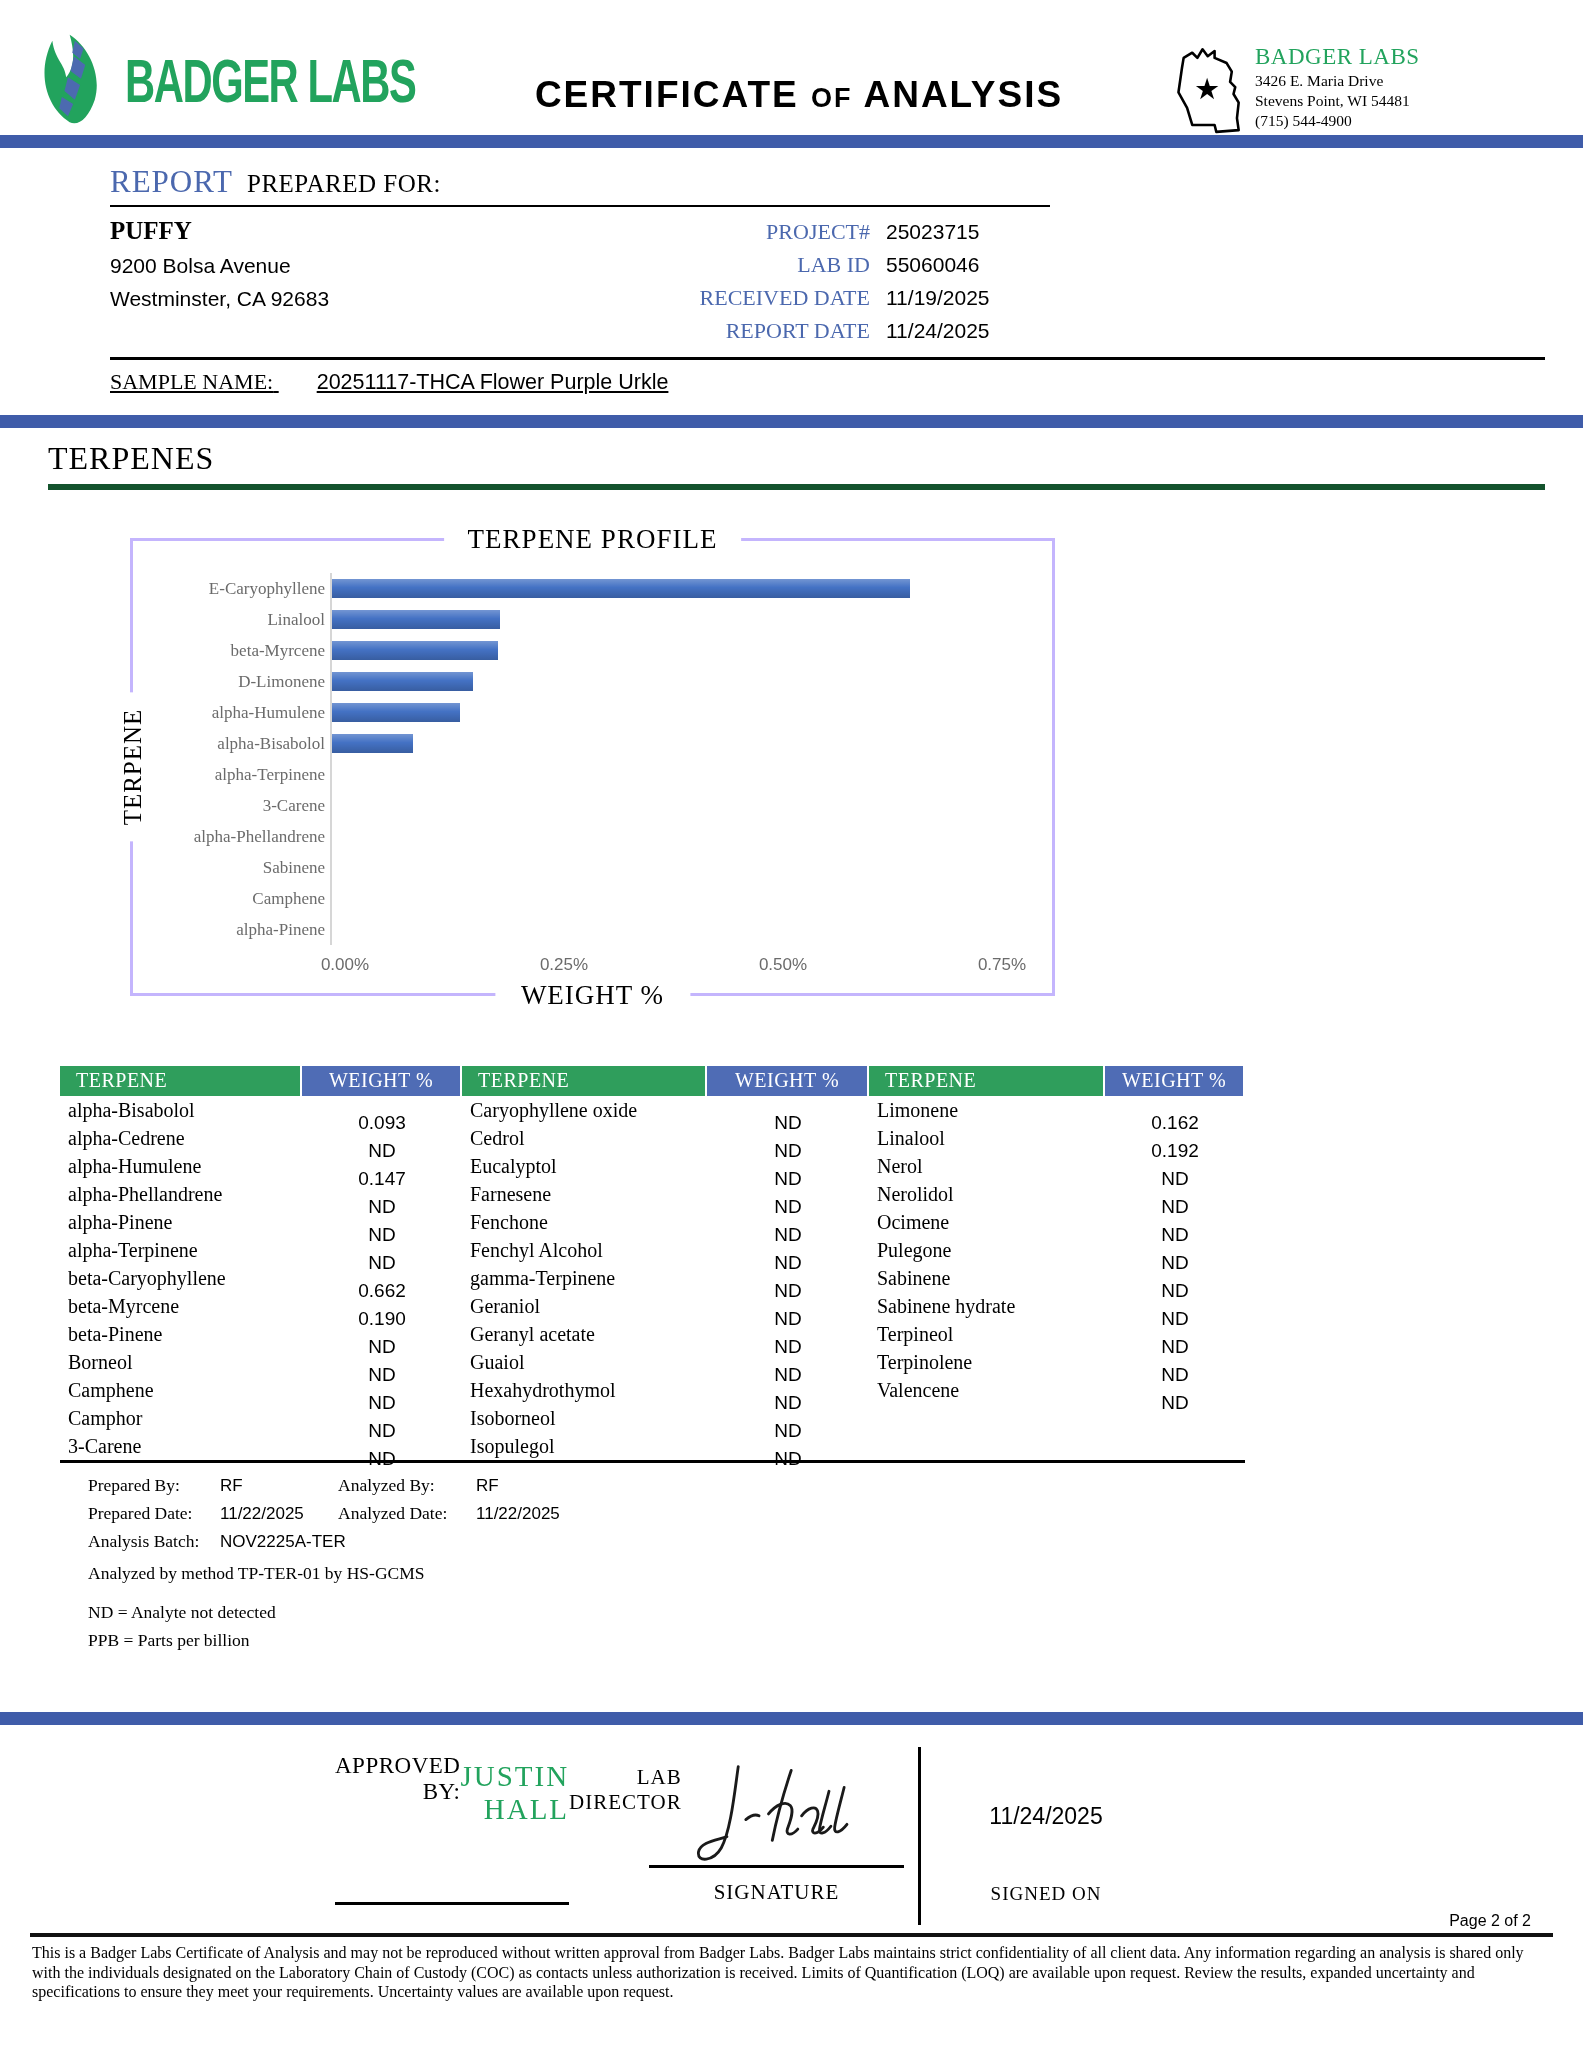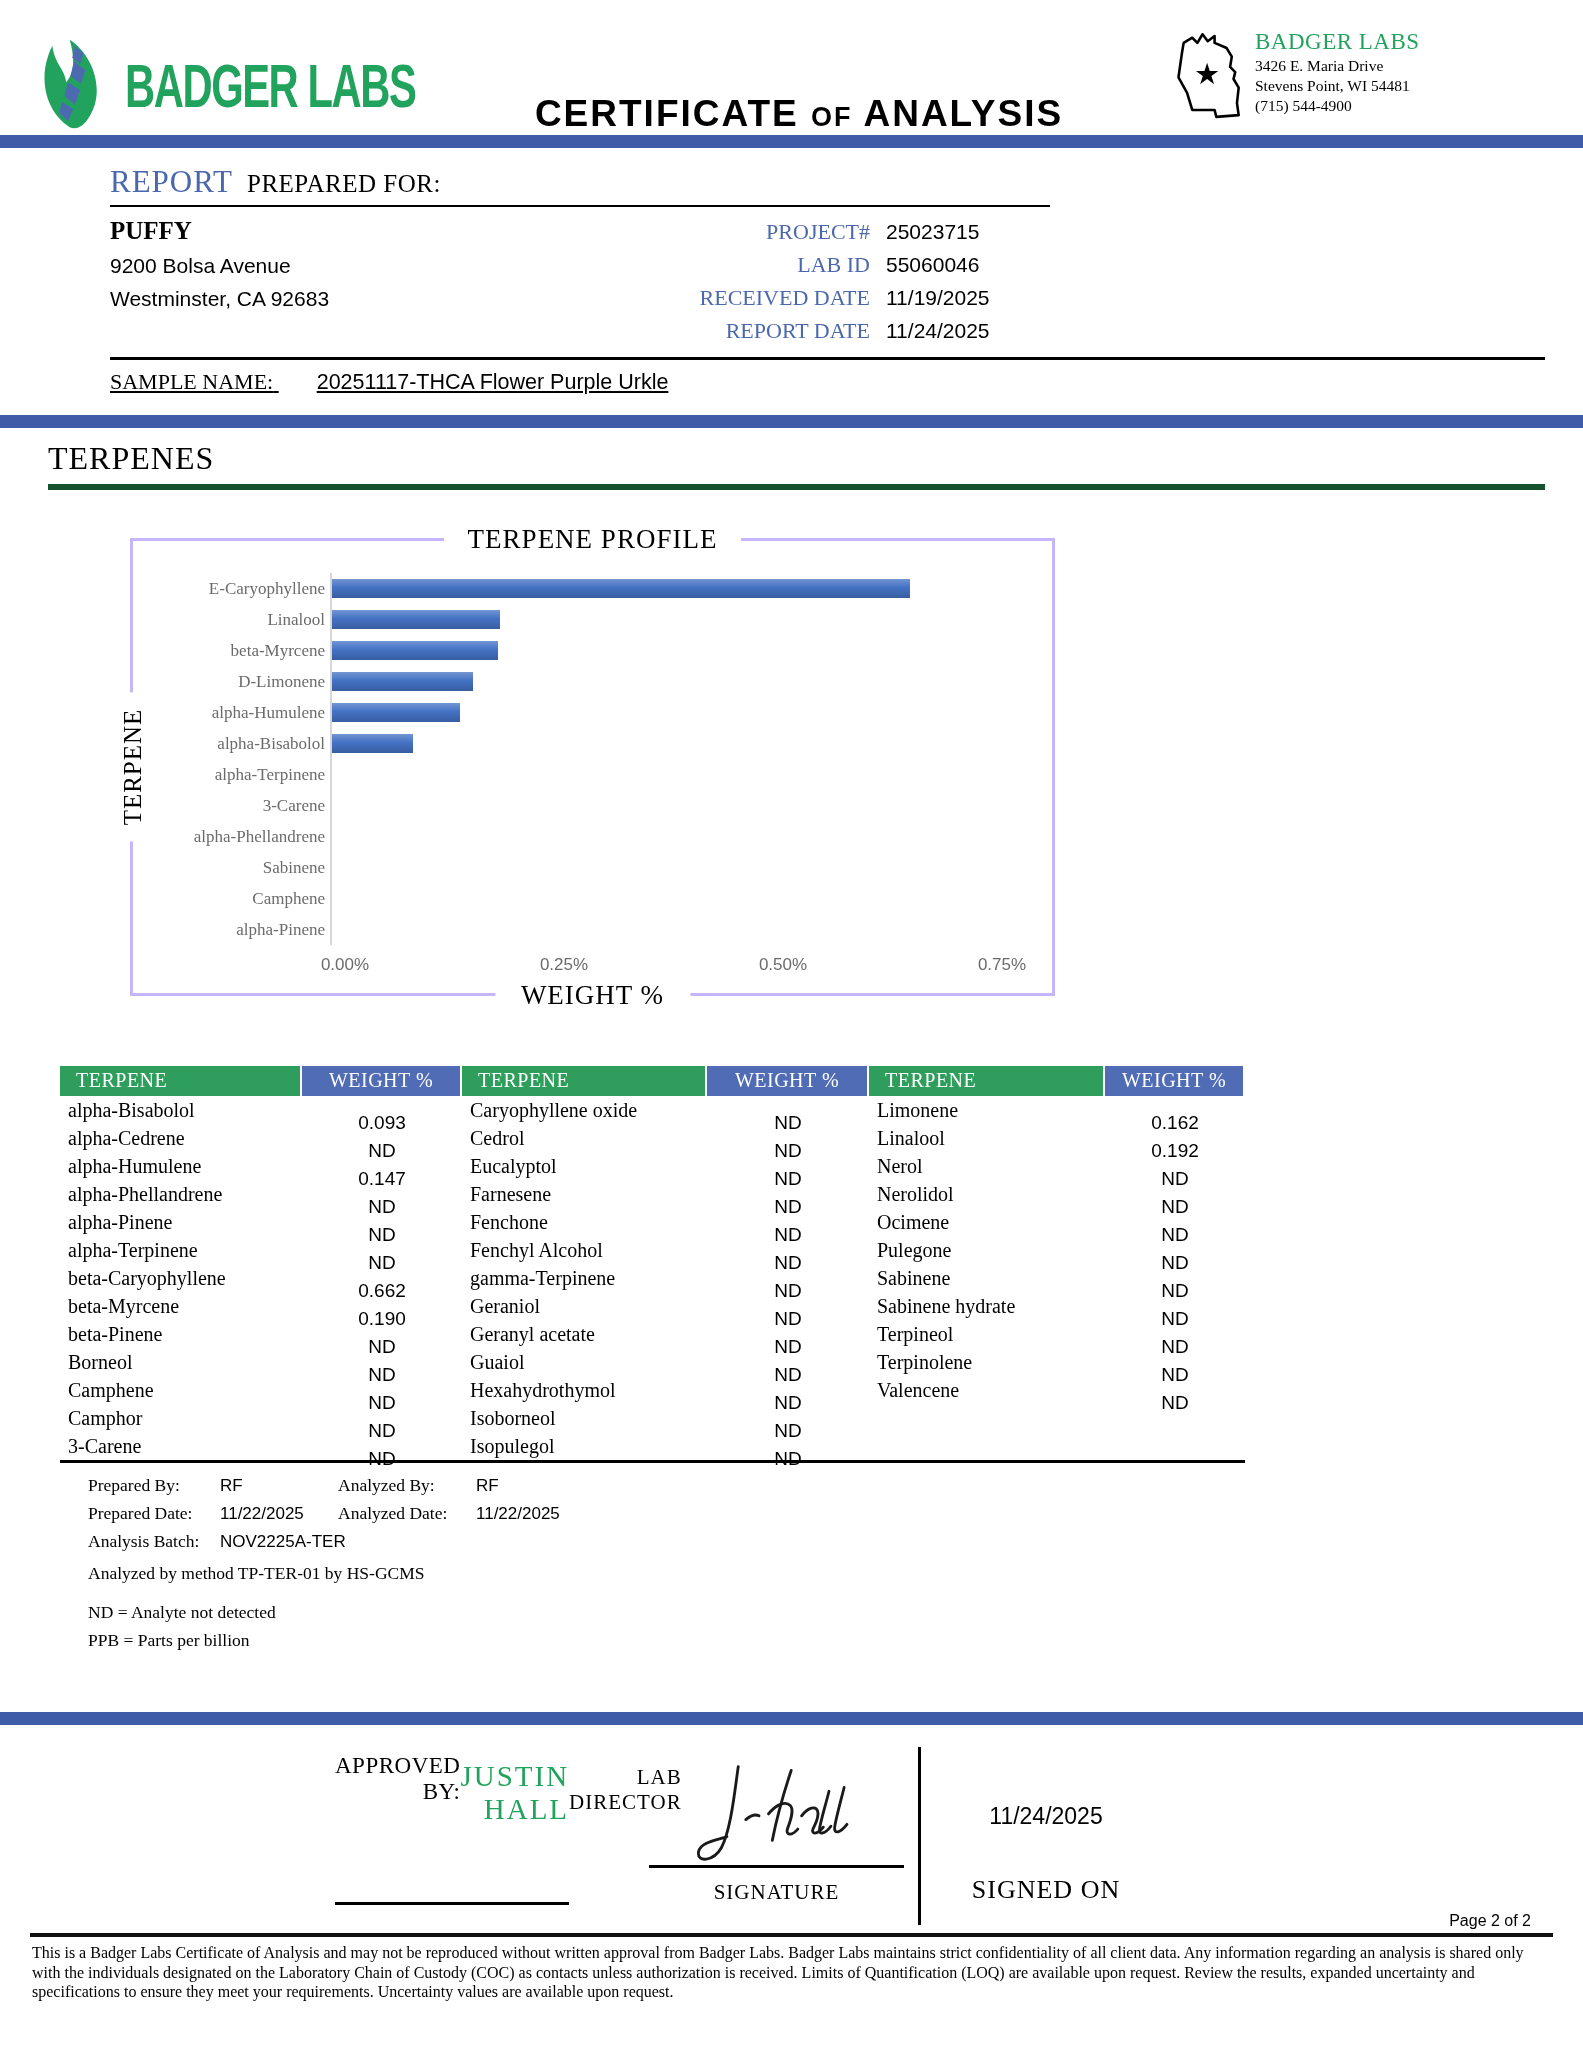--- a/index.html
+++ b/index.html
@@ -5,21 +5,21 @@
   :root{
     --accent-blue:#3f5ca9; --brand-green:#22a35d; --table-green:#2f9e5c;
     --table-blue:#4f6cb5; --bar-blue:#4472c4; --label-blue:#4b68ae; --chart-text:#6b6b6b;
   }
   *{box-sizing:border-box;}
   html,body{margin:0;padding:0;}
   body{width:1583px;height:2048px;background:#fff;color:#000;
        font-family:"Liberation Serif",serif;position:relative;overflow:hidden;}
 
   
-  .header{display:flex;align-items:flex-end;padding:30px 28px 0 35px;height:135px;}
+  .header{display:flex;align-items:flex-start;padding:30px 28px 0 35px;height:135px;}
   .logo-wrap{display:flex;align-items:center;gap:12px;width:400px;flex:none;}
   .logo-text{font-family:"Liberation Sans",sans-serif;font-weight:700;font-size:58px;
              color:var(--brand-green);letter-spacing:-2px;transform:scale(.72,1.05);
              transform-origin:left center;white-space:nowrap;}
   .coa-title{flex:1;text-align:center;margin-top:44px;font-family:"Liberation Sans",sans-serif;
              font-weight:800;font-size:37px;letter-spacing:2px;white-space:nowrap;}
   .coa-title .of{font-size:27px;font-weight:800;}
   .lab-block{display:flex;gap:6px;width:392px;flex:none;margin-top:12px;}
   .lab-details{line-height:1.28;}
   .lab-name{color:var(--brand-green);font-size:23px;letter-spacing:.5px;}
@@ -96,21 +96,21 @@
   .app-name{color:var(--brand-green);font-size:29px;letter-spacing:2px;padding:7px 0 5px;
             border-bottom:3px solid #000;}
   .app-title{font-size:21px;letter-spacing:1px;padding-top:12px;}
   .app-sig{margin-left:22px;width:255px;display:flex;flex-direction:column;align-items:center;flex:none;}
   .sig-box{flex:1;width:100%;display:flex;align-items:flex-end;justify-content:center;
            border-bottom:3px solid #000;}
   .sig-label{font-size:21px;letter-spacing:1px;padding-top:12px;}
   .app-divider{width:3px;background:#000;height:178px;margin:-6px 0 0 14px;flex:none;}
   .app-right{width:250px;text-align:center;display:flex;flex-direction:column;flex:none;}
   .signed-date{font-family:"Liberation Sans",sans-serif;font-size:23px;margin-top:50px;}
-  .signed-label{font-size:26px;letter-spacing:1px;margin-top:auto;padding-top:12px;}
+  .signed-label{font-size:19px;letter-spacing:1px;margin-top:auto;padding-top:12px;}
 
   
   .page-footer{position:absolute;top:1912px;left:0;width:100%;}
   .page-num{text-align:right;margin:0 52px 3px 0;font-family:"Liberation Sans",sans-serif;font-size:16px;}
   .footer-rule{margin:0 30px;border-top:4px solid #111;}
   .disclaimer{margin:6px 32px 0 32px;font-size:16px;line-height:1.22;}
 </style>
 </head>
 <body>
 

